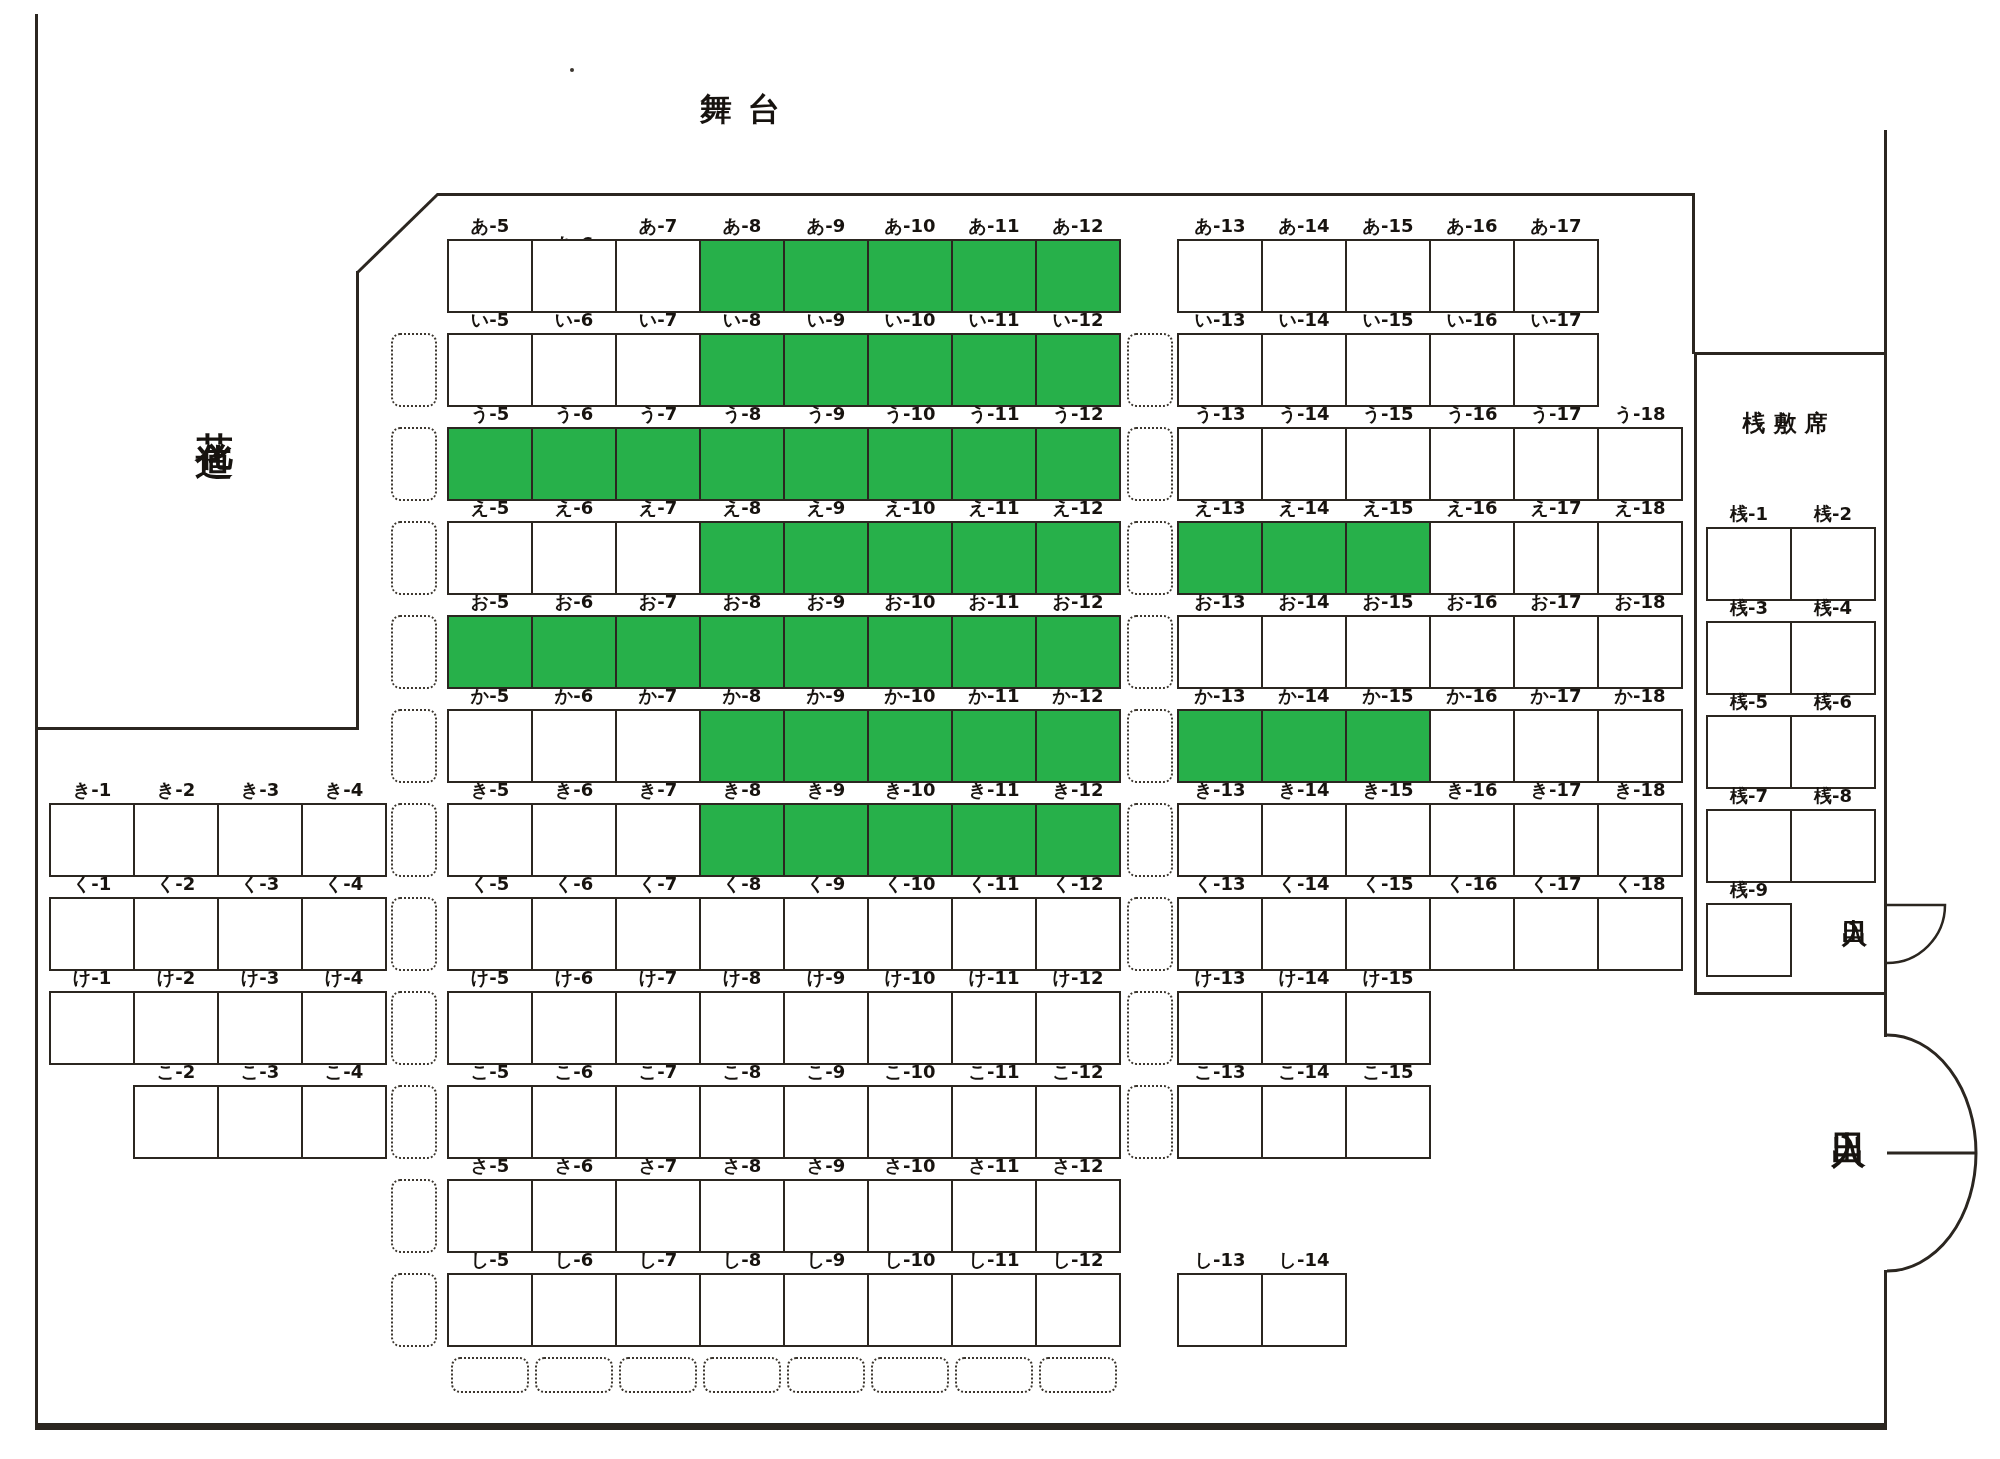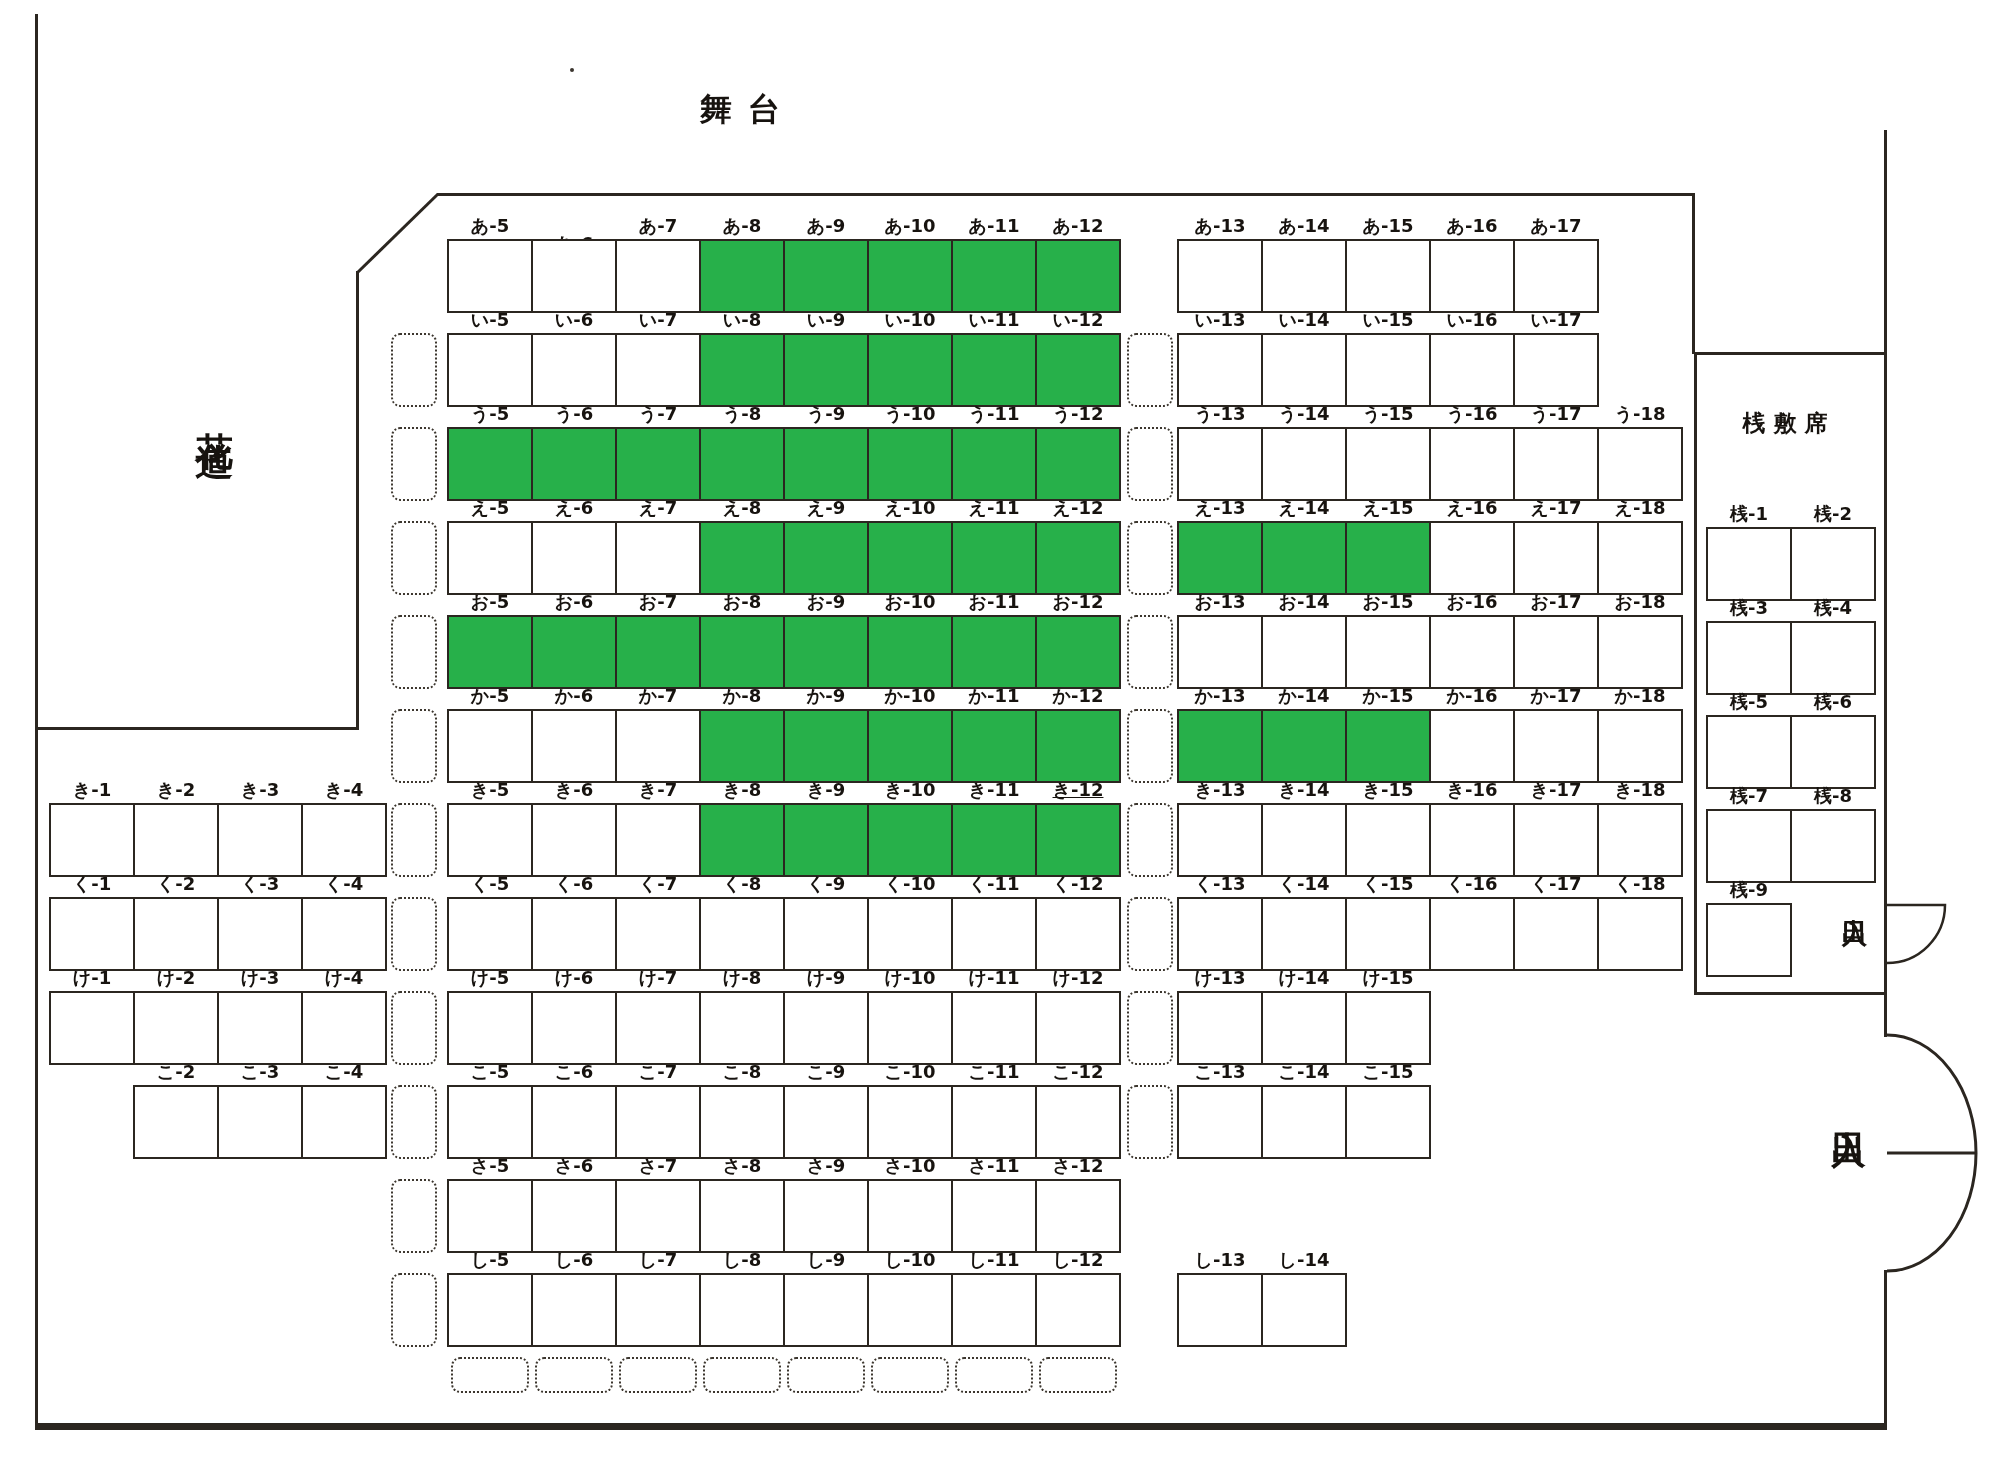--- a/index.html
+++ b/index.html
@@ -247,21 +247,21 @@
       <div class="slabel" style="left:615px;top:779px;">き-7</div>
       <div class="seat" style="left:615px;top:803px;"></div>
       <div class="slabel" style="left:699px;top:779px;">き-8</div>
       <div class="seat sel" style="left:699px;top:803px;"></div>
       <div class="slabel" style="left:783px;top:779px;">き-9</div>
       <div class="seat sel" style="left:783px;top:803px;"></div>
       <div class="slabel" style="left:867px;top:779px;">き-10</div>
       <div class="seat sel" style="left:867px;top:803px;"></div>
       <div class="slabel" style="left:951px;top:779px;">き-11</div>
       <div class="seat sel" style="left:951px;top:803px;"></div>
-      <div class="slabel" style="left:1035px;top:779px;text-decoration:underline;">き-12</div>
+      <div class="slabel" style="left:1035px;top:779px;">き-12</div>
       <div class="seat sel" style="left:1035px;top:803px;"></div>
       <div class="slabel" style="left:1177px;top:779px;">き-13</div>
       <div class="seat" style="left:1177px;top:803px;"></div>
       <div class="slabel" style="left:1261px;top:779px;">き-14</div>
       <div class="seat" style="left:1261px;top:803px;"></div>
       <div class="slabel" style="left:1345px;top:779px;">き-15</div>
       <div class="seat" style="left:1345px;top:803px;"></div>
       <div class="slabel" style="left:1429px;top:779px;">き-16</div>
       <div class="seat" style="left:1429px;top:803px;"></div>
       <div class="slabel" style="left:1513px;top:779px;">き-17</div>

